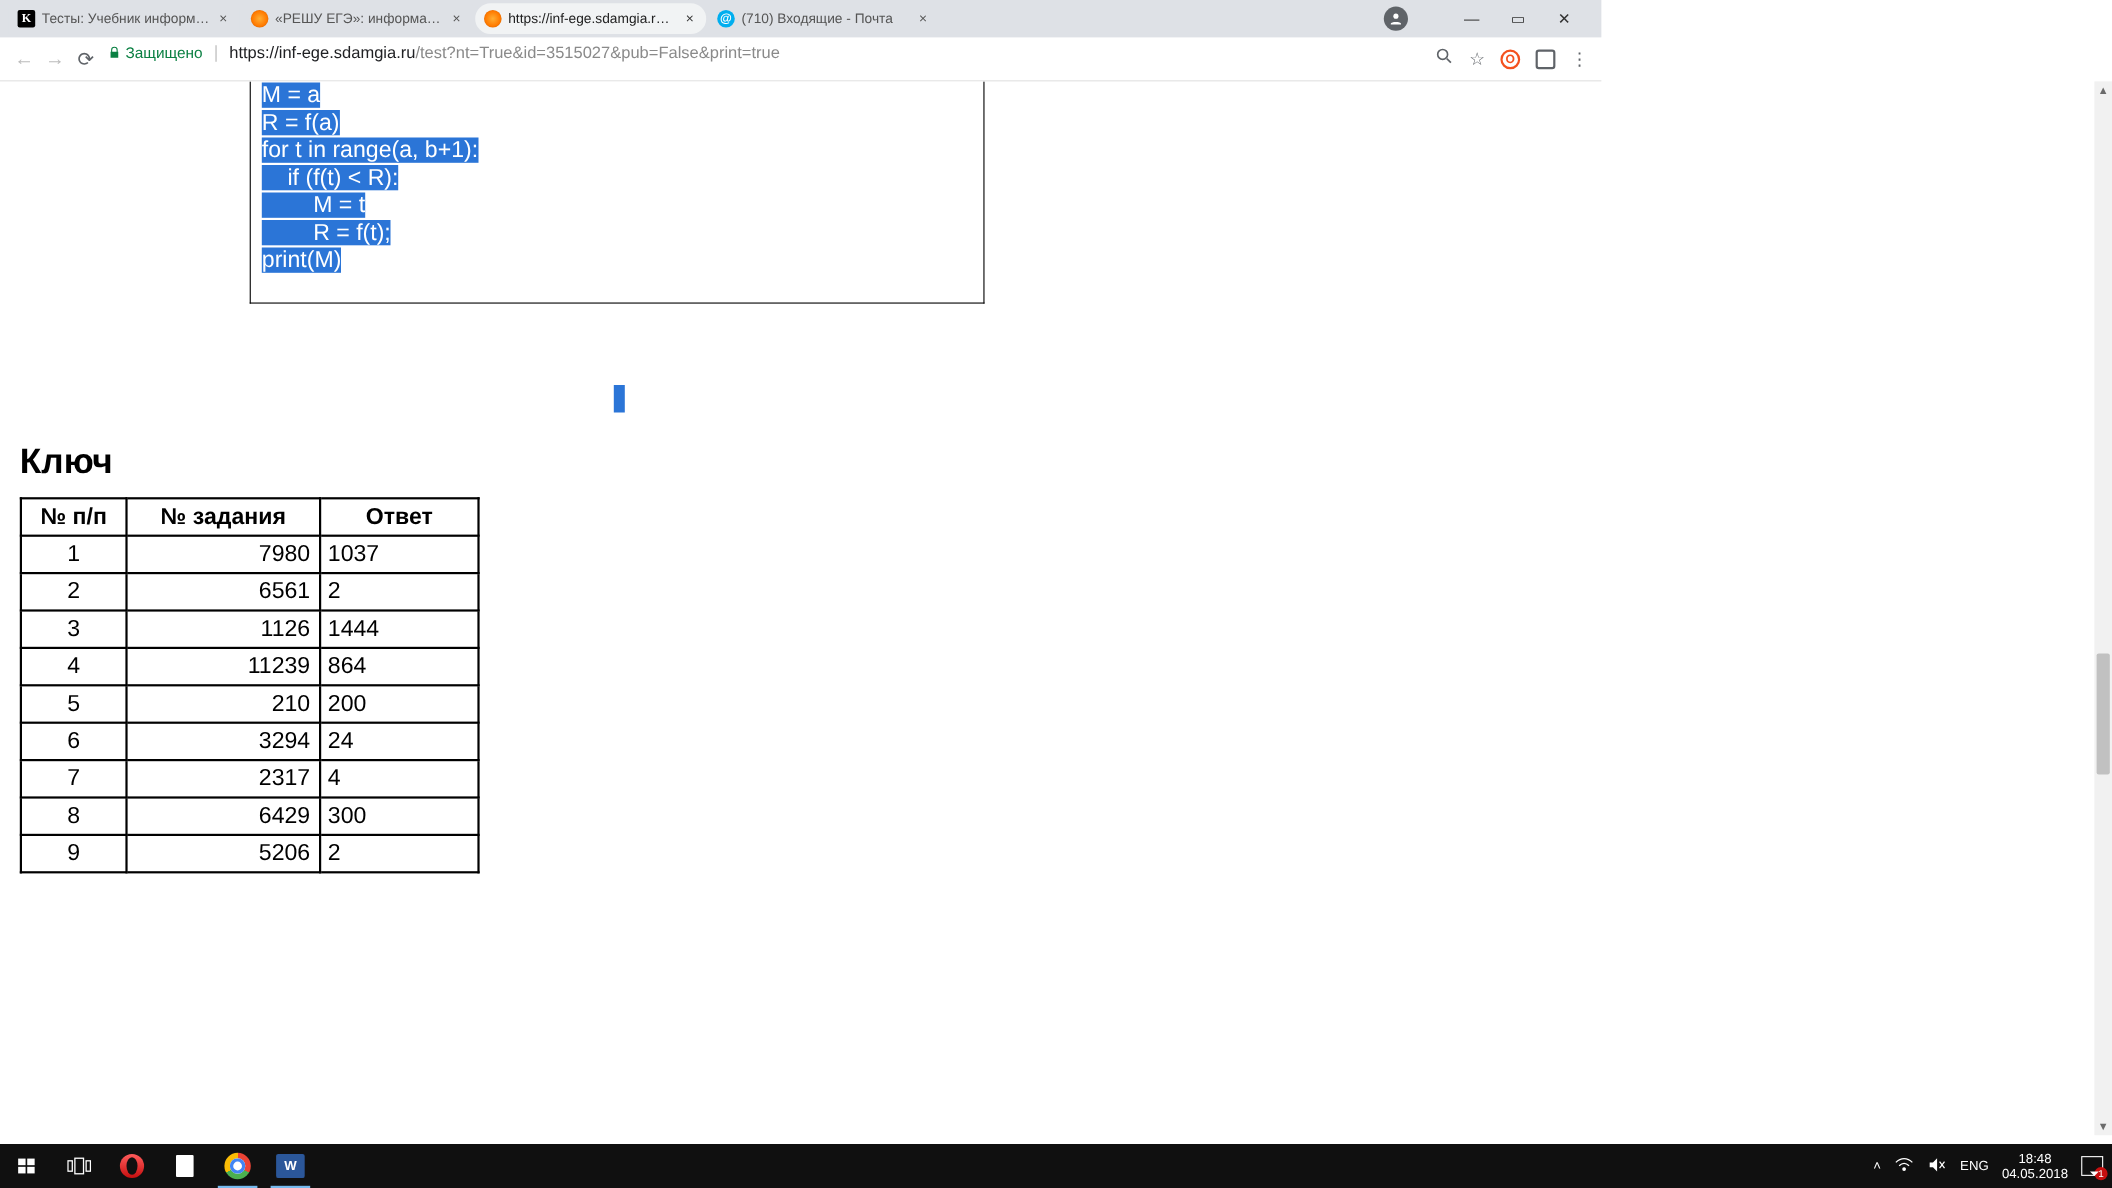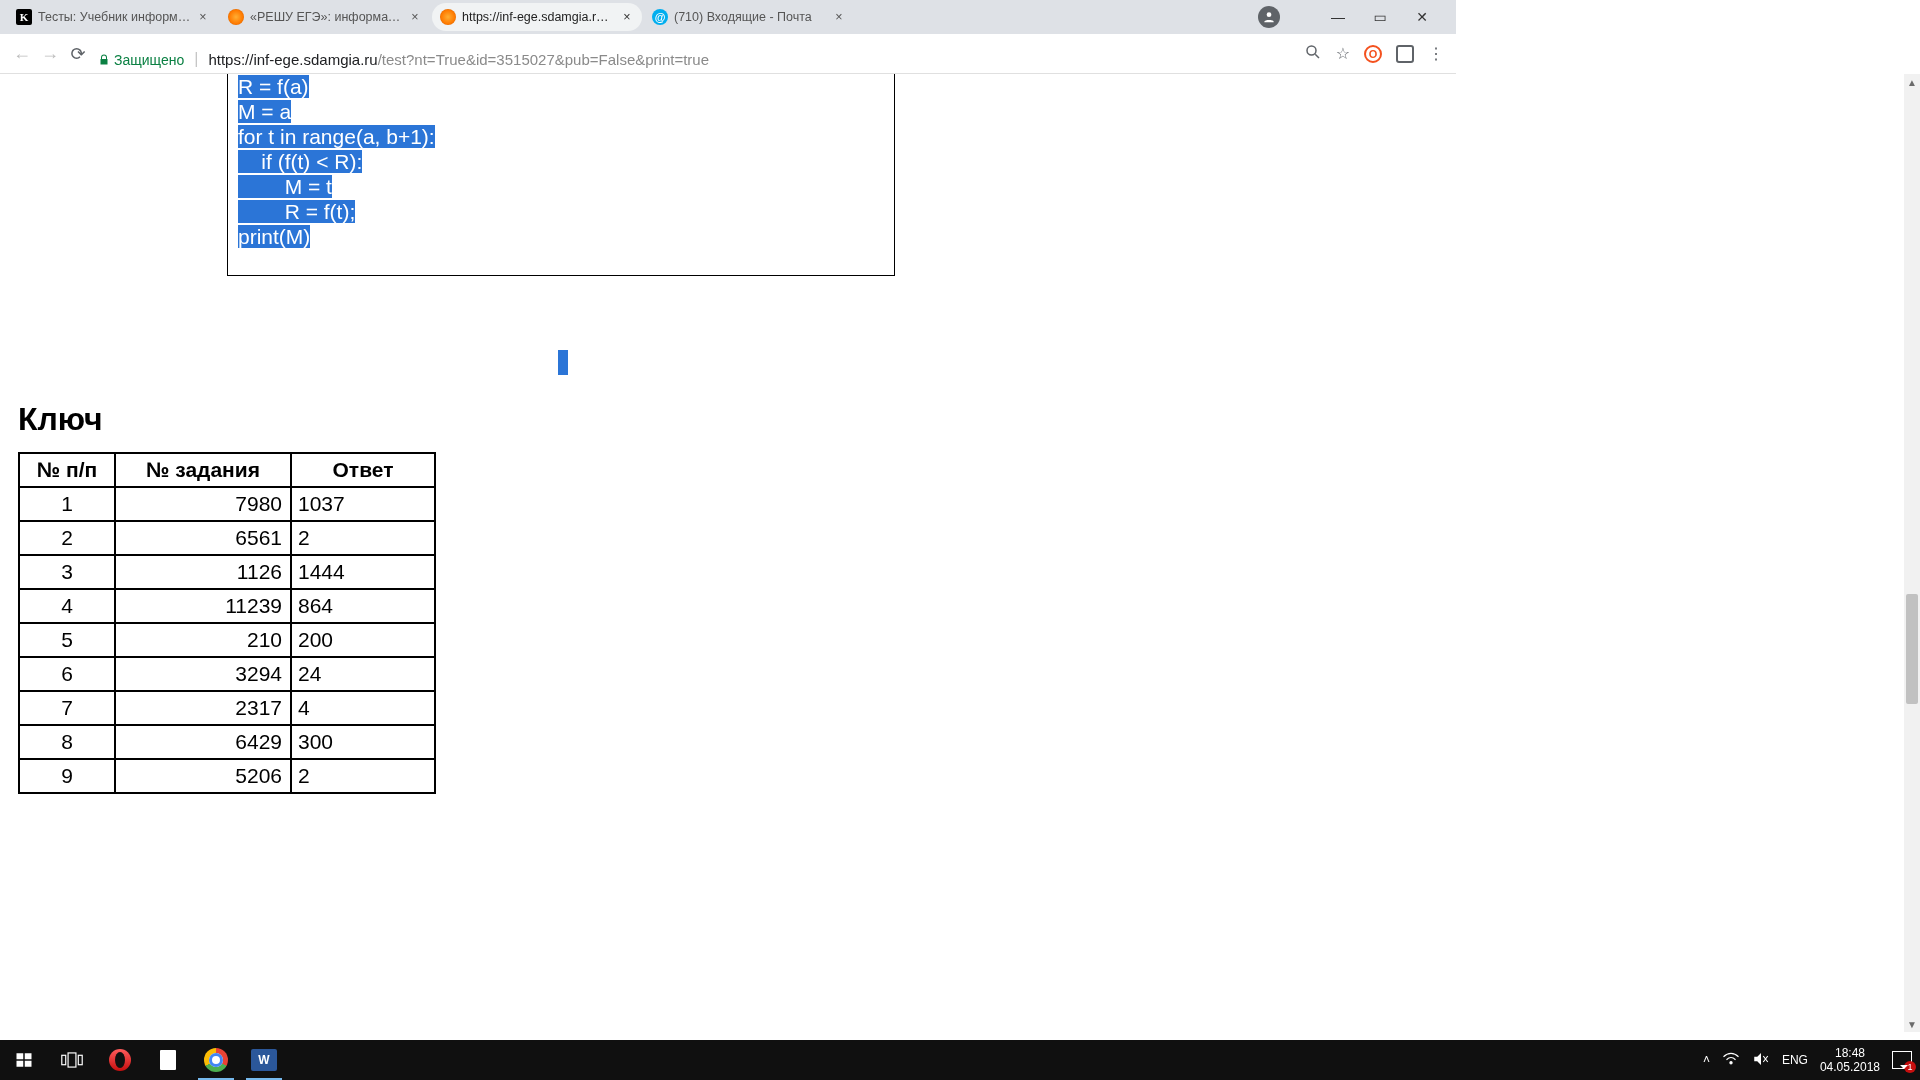--- a/index.html
+++ b/index.html
@@ -18,21 +18,21 @@
   .favicon.mail { background:#00aeef; border-radius:50%; display:flex; align-items:center; justify-content:center; }
   .favicon.mail::after { content:"@"; color:#fff; font-size:11px; font-weight:bold; }
   .tab-strip .window-controls { position:absolute; right:0; top:0; height:34px; display:flex; align-items:center; gap:10px; padding-right:18px; }
   .window-controls .avatar { width:22px; height:22px; border-radius:50%; background:#5f6368; display:flex; align-items:center; justify-content:center; color:#fff; font-size:12px; margin-right:32px; }
   .win-btn { width:32px; text-align:center; color:#333; font-size:14px; }
 
   
   .address-bar { display:flex; align-items:center; height:40px; background:#fff; border-bottom:1px solid #e0e0e0; padding:0 8px; }
   .nav-btn { width:28px; height:28px; display:flex; align-items:center; justify-content:center; color:#bdbdbd; font-size:18px; }
   .nav-btn.active { color:#5f6368; }
-  .omnibox { display:flex; align-items:flex-end; flex:1; height:28px; margin:0 6px; }
+  .omnibox { display:flex; align-items:flex-start; flex:1; height:28px; margin:0 6px; }
   .secure-chip { display:flex; align-items:center; color:#0b8043; font-size:14px; margin-right:10px; }
   .secure-chip svg { margin-right:4px; }
   .url { font-size:15px; color:#8a8a8a; white-space:nowrap; }
   .url .host { color:#202124; }
   .omni-icons { display:flex; align-items:center; gap:14px; margin-left:auto; margin-right:4px; color:#5f6368; }
   .omni-icons .o { color:#f4511e; border:2px solid #f4511e; width:18px; height:18px; border-radius:50%; display:flex; align-items:center; justify-content:center; font-style:normal; font-weight:bold; font-size:11px;}
   .omni-icons .ext2 { width:18px; height:18px; border:2px solid #5f6368; border-radius:3px; }
 
   
   .viewport { position:absolute; top:74px; left:0; right:16px; bottom:48px; overflow:hidden; }
@@ -134,22 +134,22 @@
     <span>☆</span>
     <i class="o">O</i>
     <span class="ext2"></span>
     <span>⋮</span>
   </div>
 </div>
 
 <div class="viewport">
   <div class="page">
     <div class="code-box" style="height:202px;">
+      <div class="row"><span class="hl">M = a</span></div>
       <div class="row"><span class="hl">R = f(a)</span></div>
-      <div class="row"><span class="hl">M = a</span></div>
       <div class="row"><span class="hl">for t in range(a, b+1):</span></div>
       <div class="row"><span class="hl">    if (f(t) &lt; R):</span></div>
       <div class="row"><span class="hl">        M = t</span></div>
       <div class="row"><span class="hl">        R = f(t);</span></div>
       <div class="row"><span class="hl">print(M)</span></div>
     </div>
     <div class="cursor-slab"></div>
 
     <div class="key-heading">Ключ</div>
 

